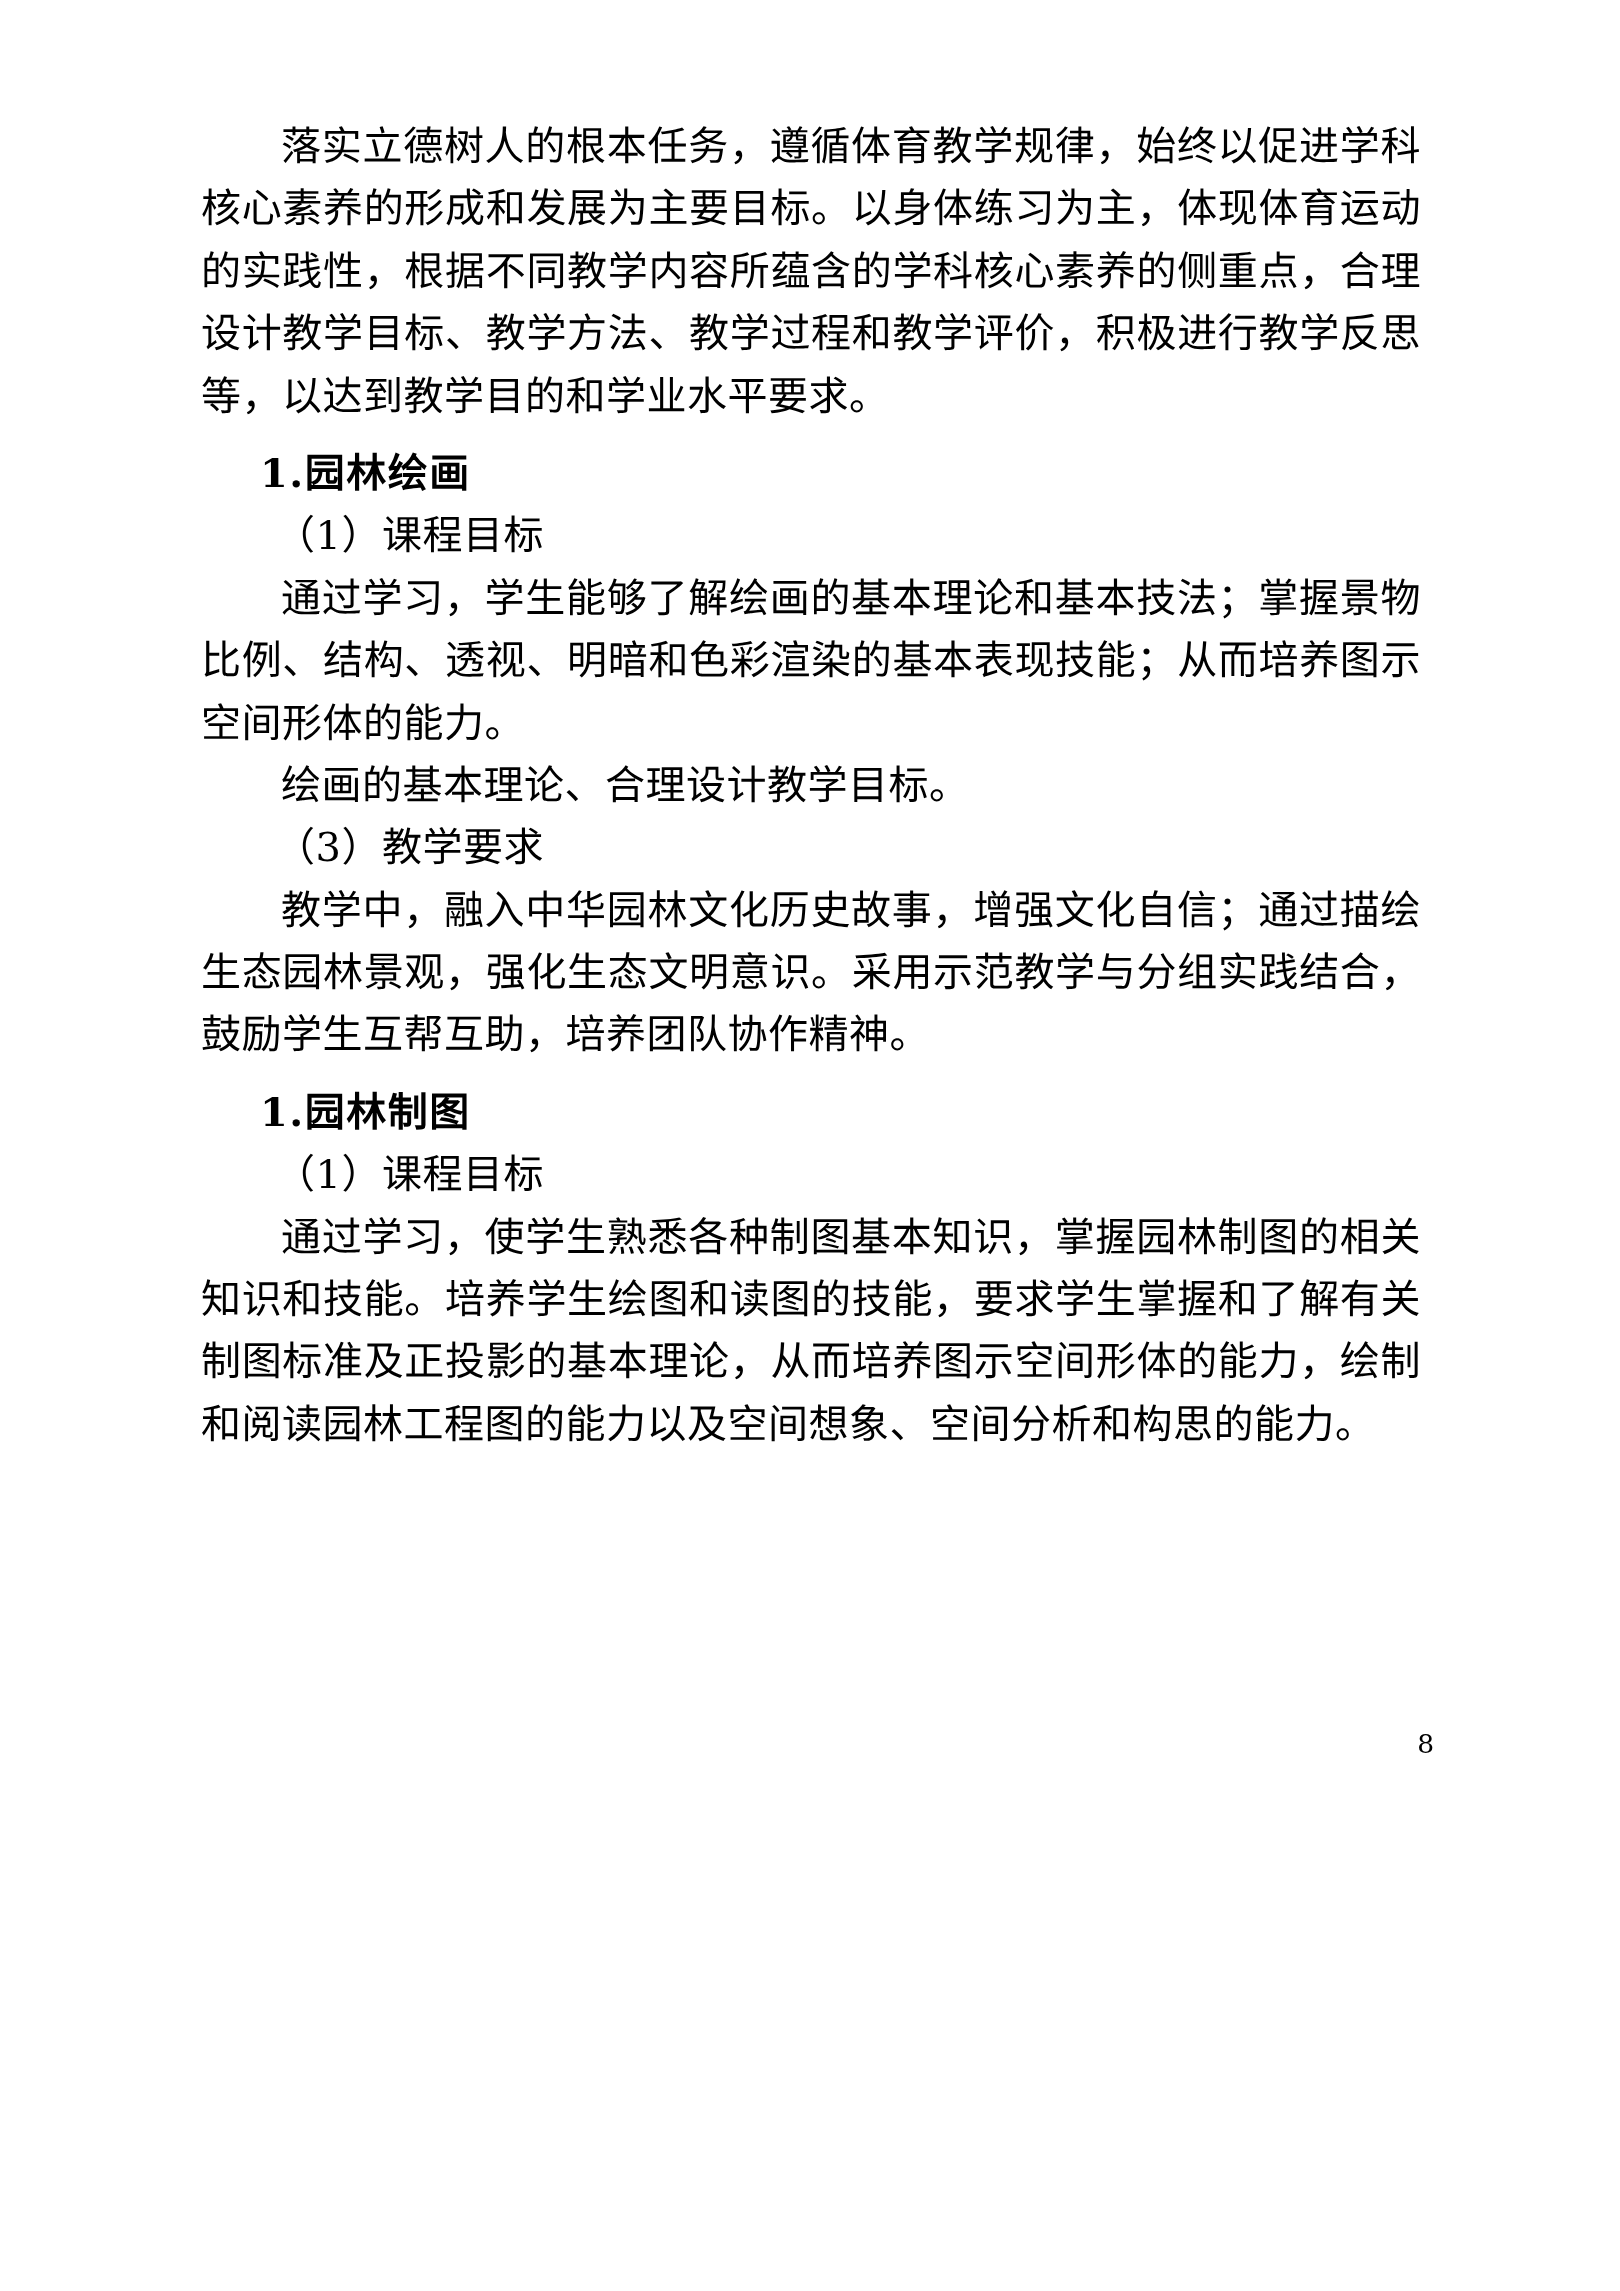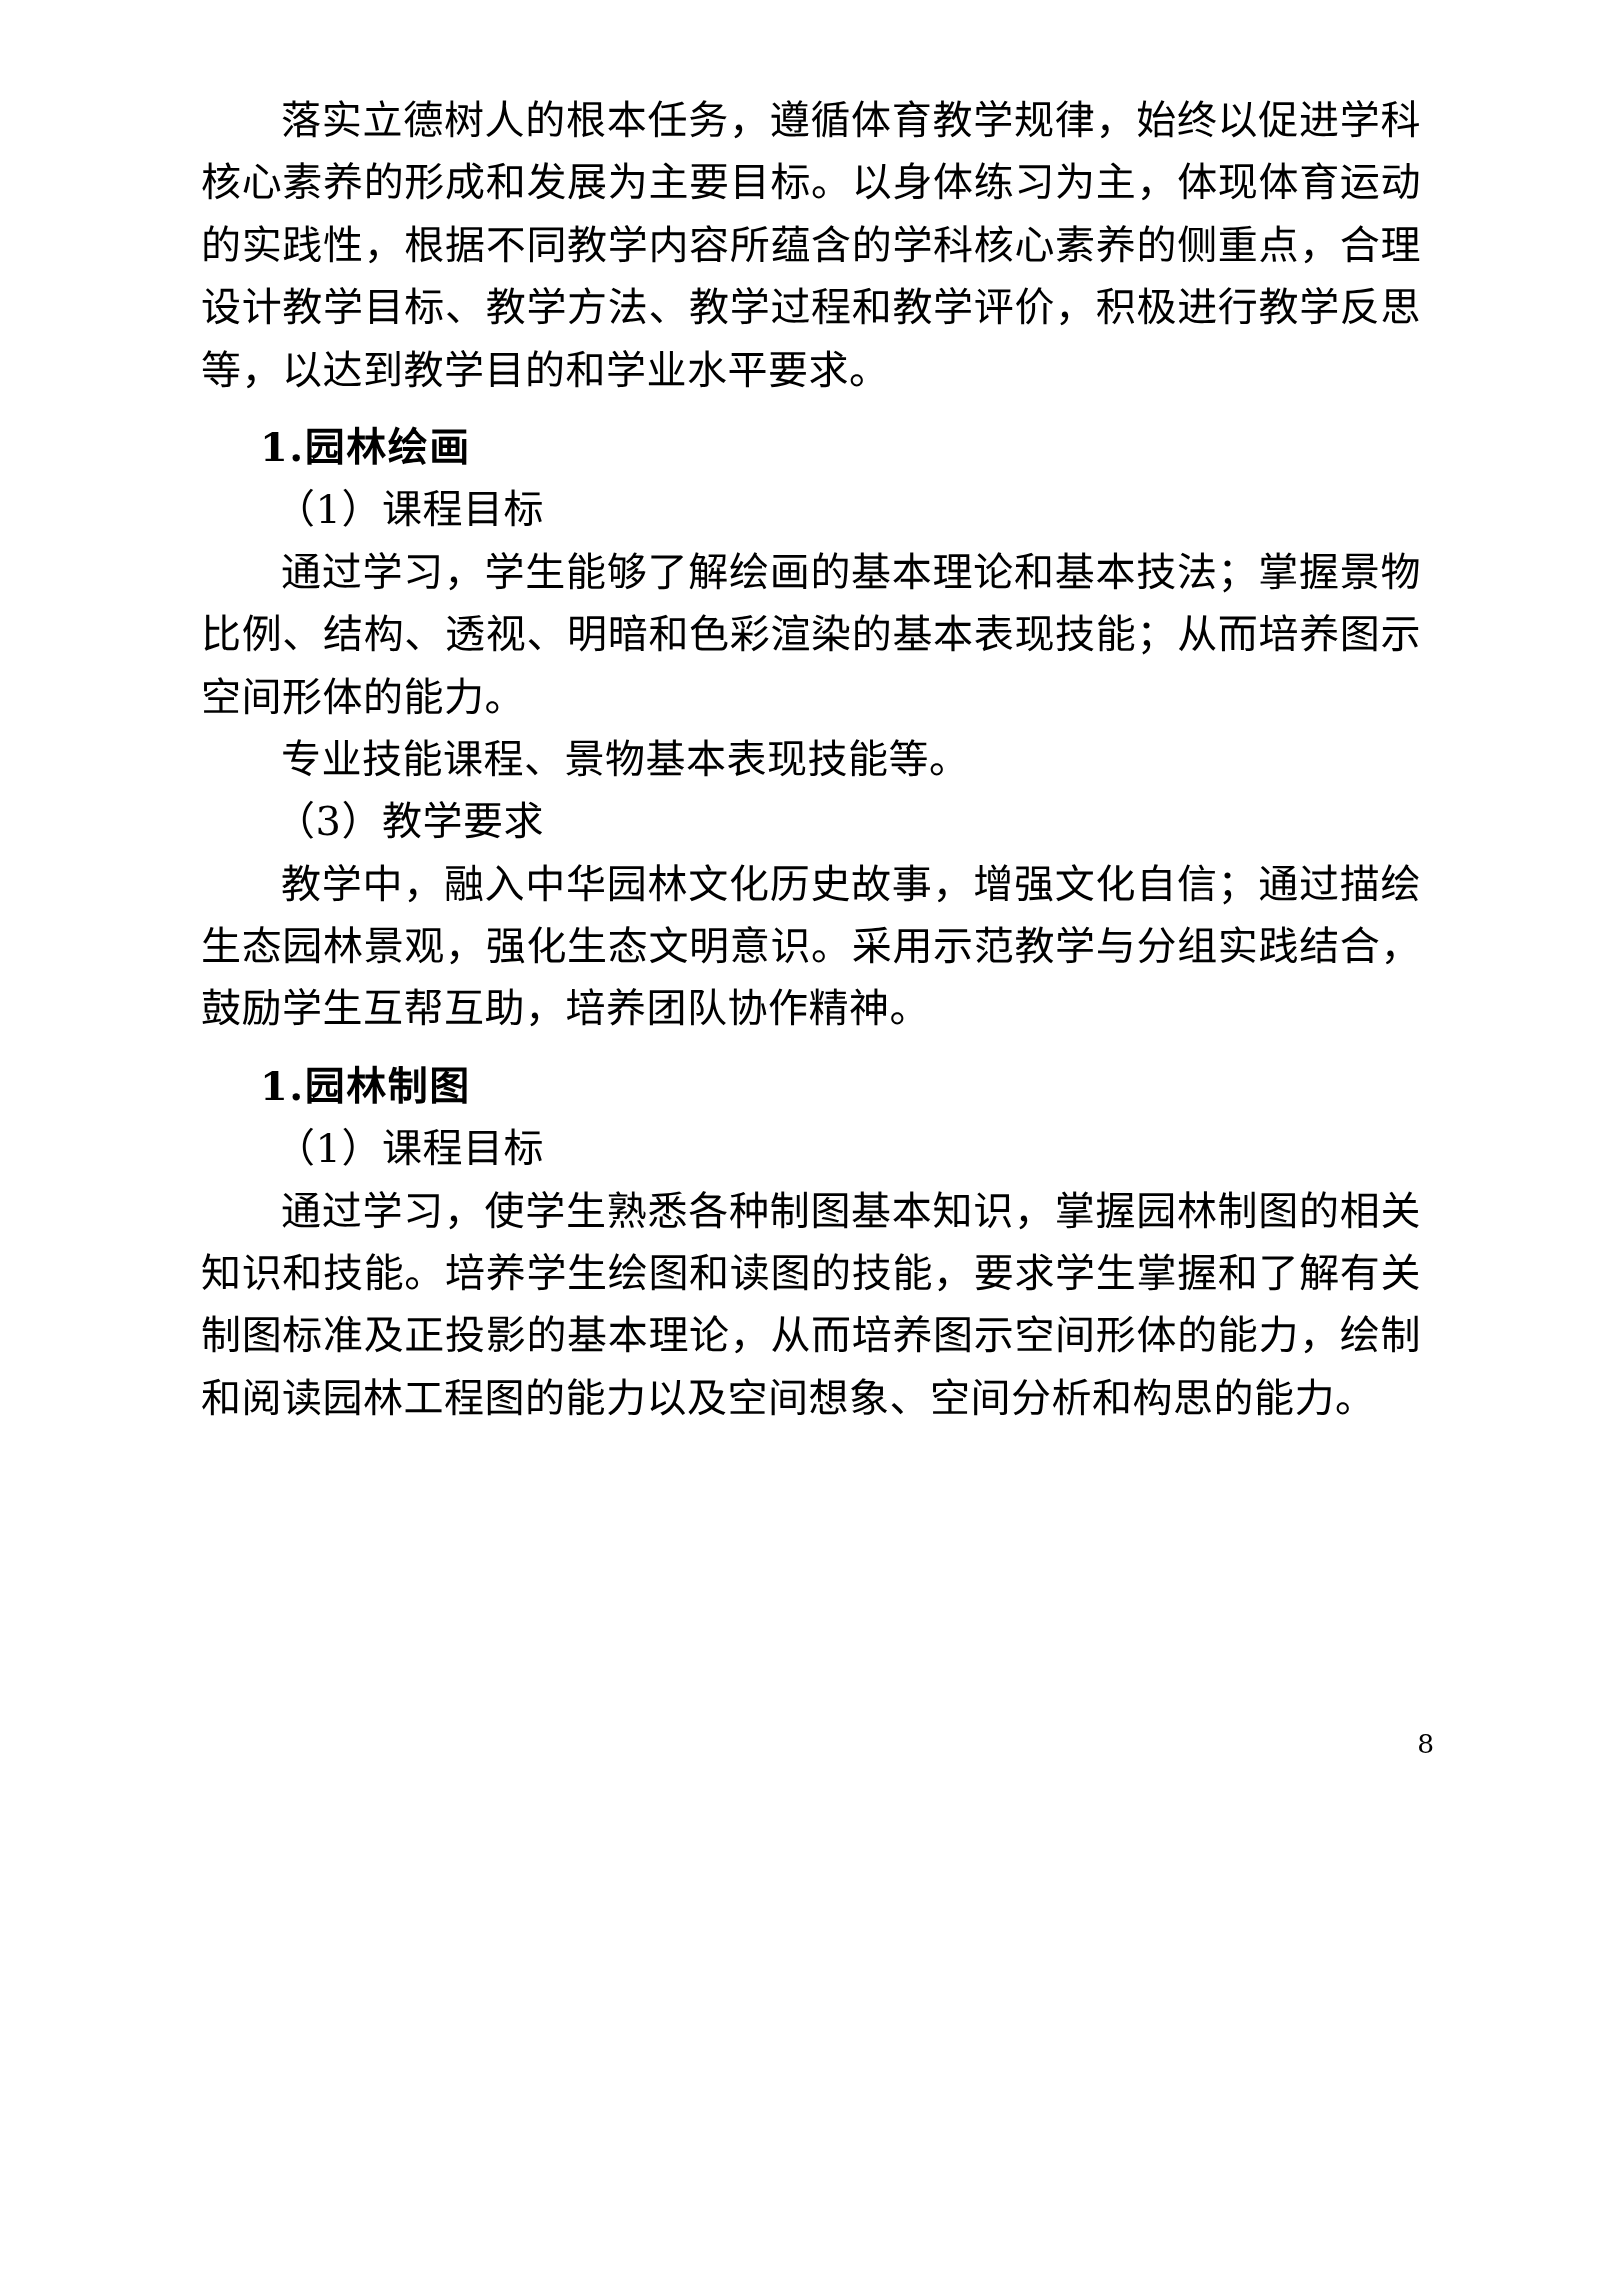--- a/index.html
+++ b/index.html
@@ -15,21 +15,21 @@
     font-family: "DejaVu Serif", "Liberation Serif", serif;
     color: #000000;
     overflow: hidden;
   }
   .page {
     position: absolute;
     top: 0; left: 0;
     width: 1620px;
     height: 1888px;
     box-sizing: border-box;
-    padding: 89px 196px 118px 201px;
+    padding: 115px 196px 118px 201px;
   }
   .content {
     width: 1220px;
   }
   p {
     margin: 0;
     font-size: 40px;
     line-height: 1.56;
     letter-spacing: 0.5px;
     text-align: justify;
@@ -71,21 +71,21 @@
     <p class="indent">落实立德树人的根本任务，遵循体育教学规律，始终以促进学科核心素养的形成和发展为主要目标。以身体练习为主，体现体育运动的实践性，根据不同教学内容所蕴含的学科核心素养的侧重点，合理设计教学目标、教学方法、教学过程和教学评价，积极进行教学反思等，以达到教学目的和学业水平要求。</p>
 
 
     <p class="subheading">1.园林绘画</p>
 
     <p class="sublabel">（1）课程目标</p>
 
     <p class="indent">通过学习，学生能够了解绘画的基本理论和基本技法；掌握景物比例、结构、透视、明暗和色彩渲染的基本表现技能；从而培养图示空间形体的能力。</p>
 
 
-    <p class="indent">专业技能课程、景物基本表现技能等。</p>
+    <p class="indent">绘画的基本理论、合理设计教学目标。</p>
 
     <p class="sublabel">（3）教学要求</p>
 
     <p class="indent">教学中，融入中华园林文化历史故事，增强文化自信；通过描绘生态园林景观，强化生态文明意识。采用示范教学与分组实践结合，鼓励学生互帮互助，培养团队协作精神。</p>
 
     <p class="subheading">1.园林制图</p>
 
     <p class="sublabel">（1）课程目标</p>
 
     <p class="indent">通过学习，使学生熟悉各种制图基本知识，掌握园林制图的相关知识和技能。培养学生绘图和读图的技能，要求学生掌握和了解有关制图标准及正投影的基本理论，从而培养图示空间形体的能力，绘制和阅读园林工程图的能力以及空间想象、空间分析和构思的能力。</p>

